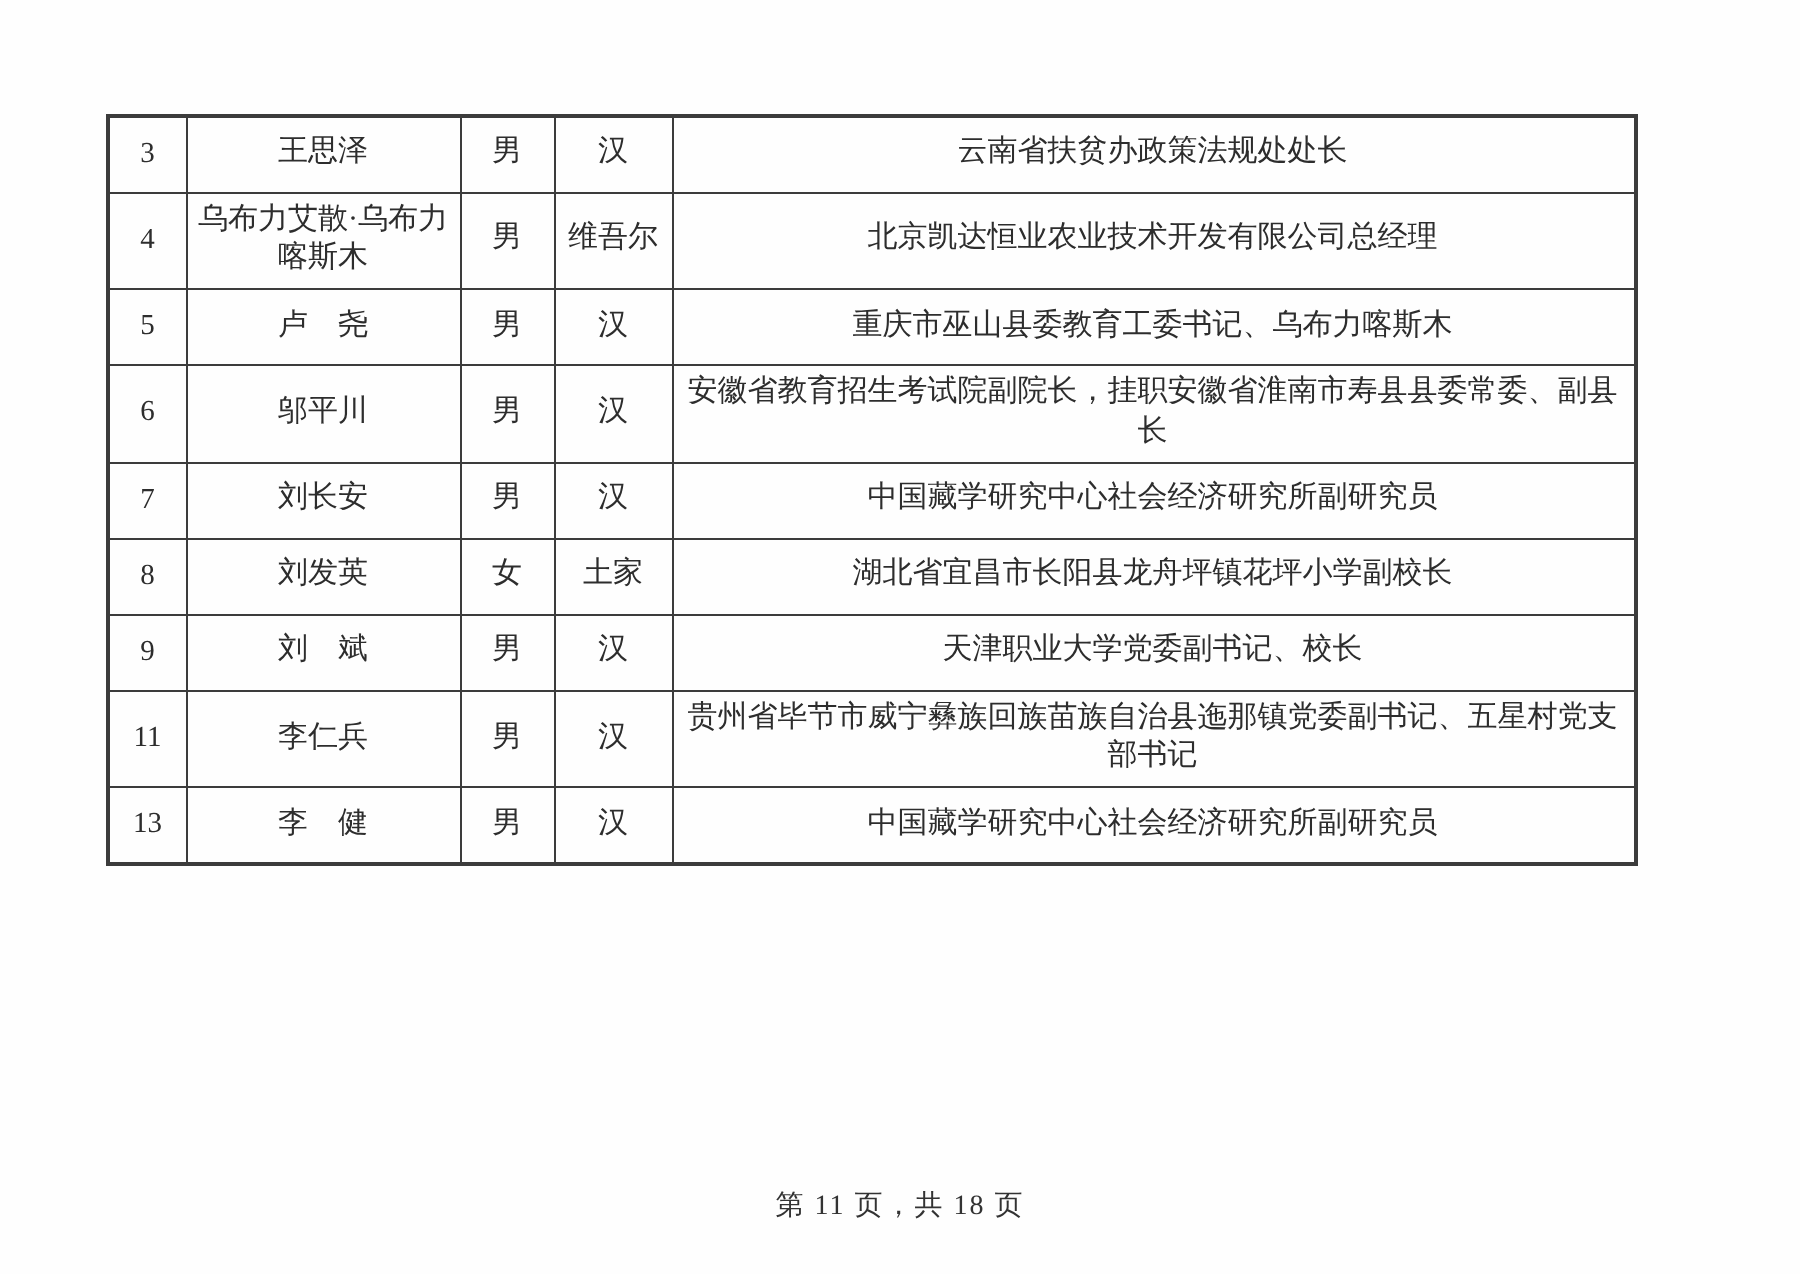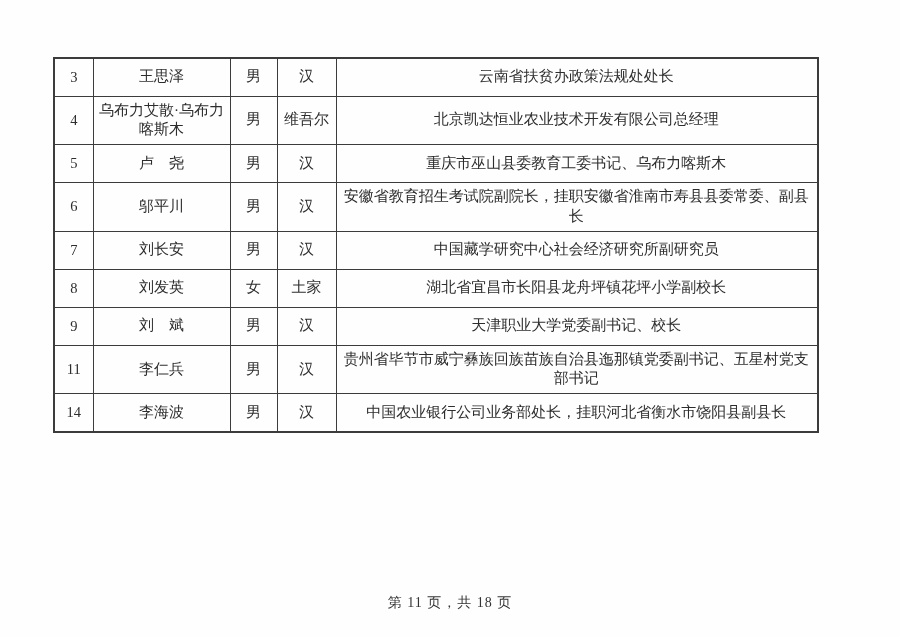--- a/index.html
+++ b/index.html
@@ -120,24 +120,24 @@
         <td class="c-pos">天津职业大学党委副书记、校长</td>
       </tr>
       <tr>
         <td class="c-no">11</td>
         <td class="c-name">李仁兵</td>
         <td class="c-sex">男</td>
         <td class="c-eth">汉</td>
         <td class="c-pos">贵州省毕节市威宁彝族回族苗族自治县迤那镇党委副书记、五星村党支部书记</td>
       </tr>
       <tr>
-        <td class="c-no">14</td>
-        <td class="c-name">李海波</td>
+        <td class="c-no">13</td>
+        <td class="c-name">李　健</td>
         <td class="c-sex">男</td>
         <td class="c-eth">汉</td>
-        <td class="c-pos">中国农业银行公司业务部处长，挂职河北省衡水市饶阳县副县长</td>
+        <td class="c-pos">中国藏学研究中心社会经济研究所副研究员</td>
       </tr>
     </tbody>
   </table>
 
   <div class="footer">第 11 页，共 18 页</div>
 
 </div>
 
 </body></html>

